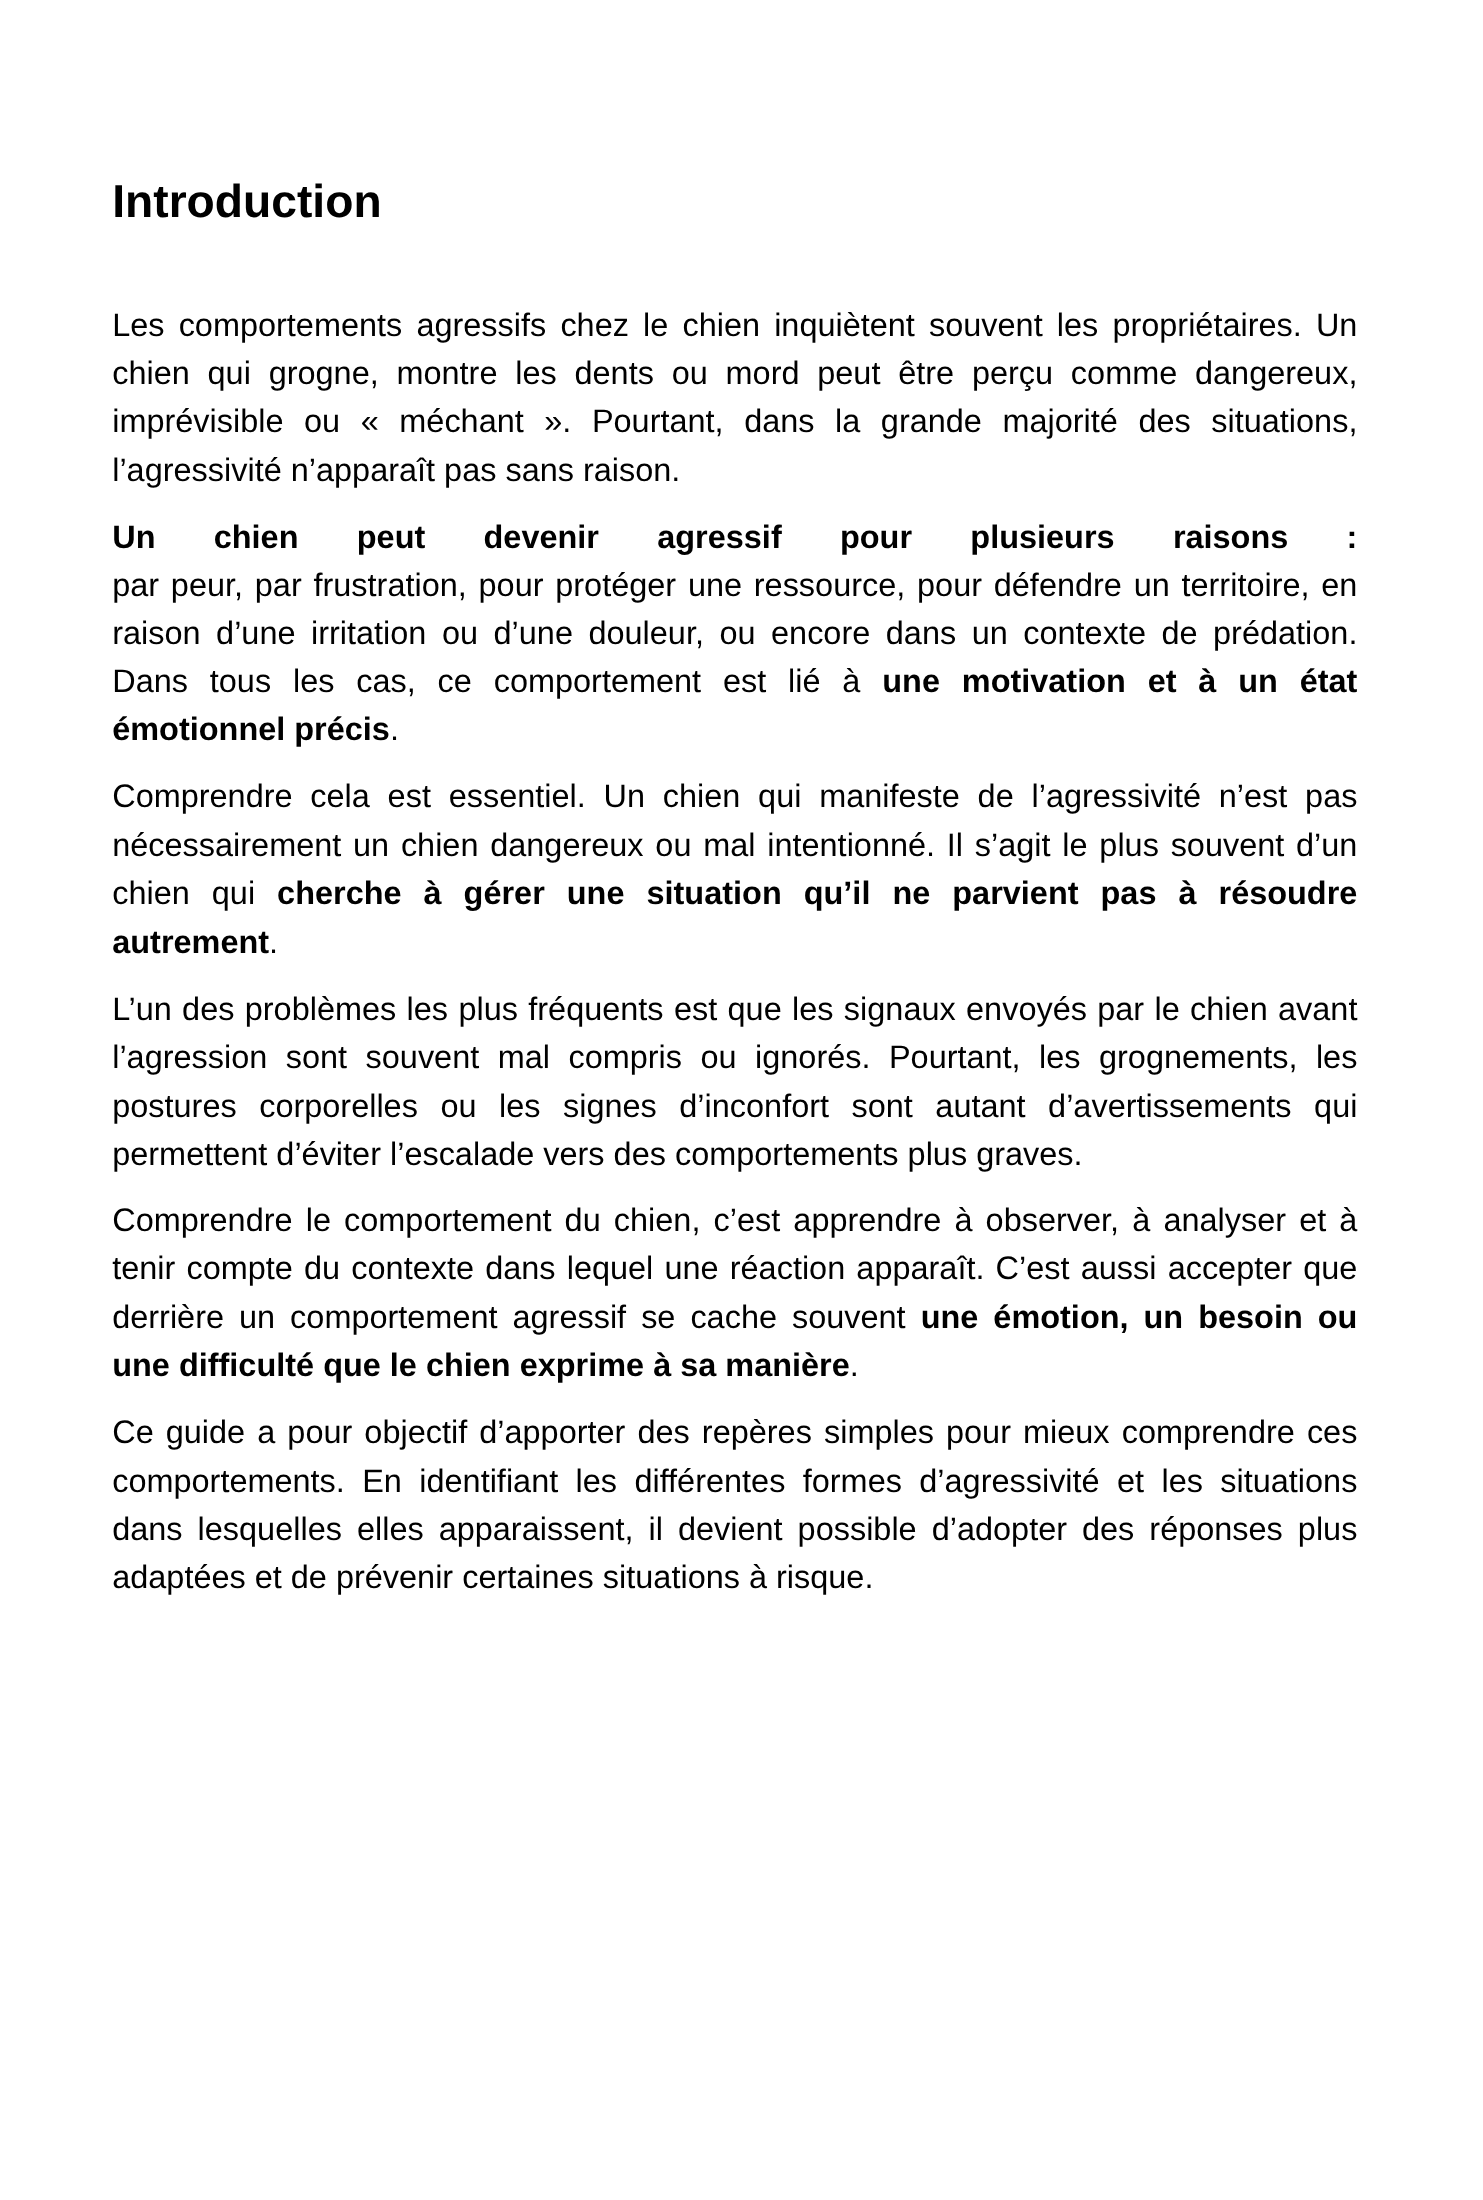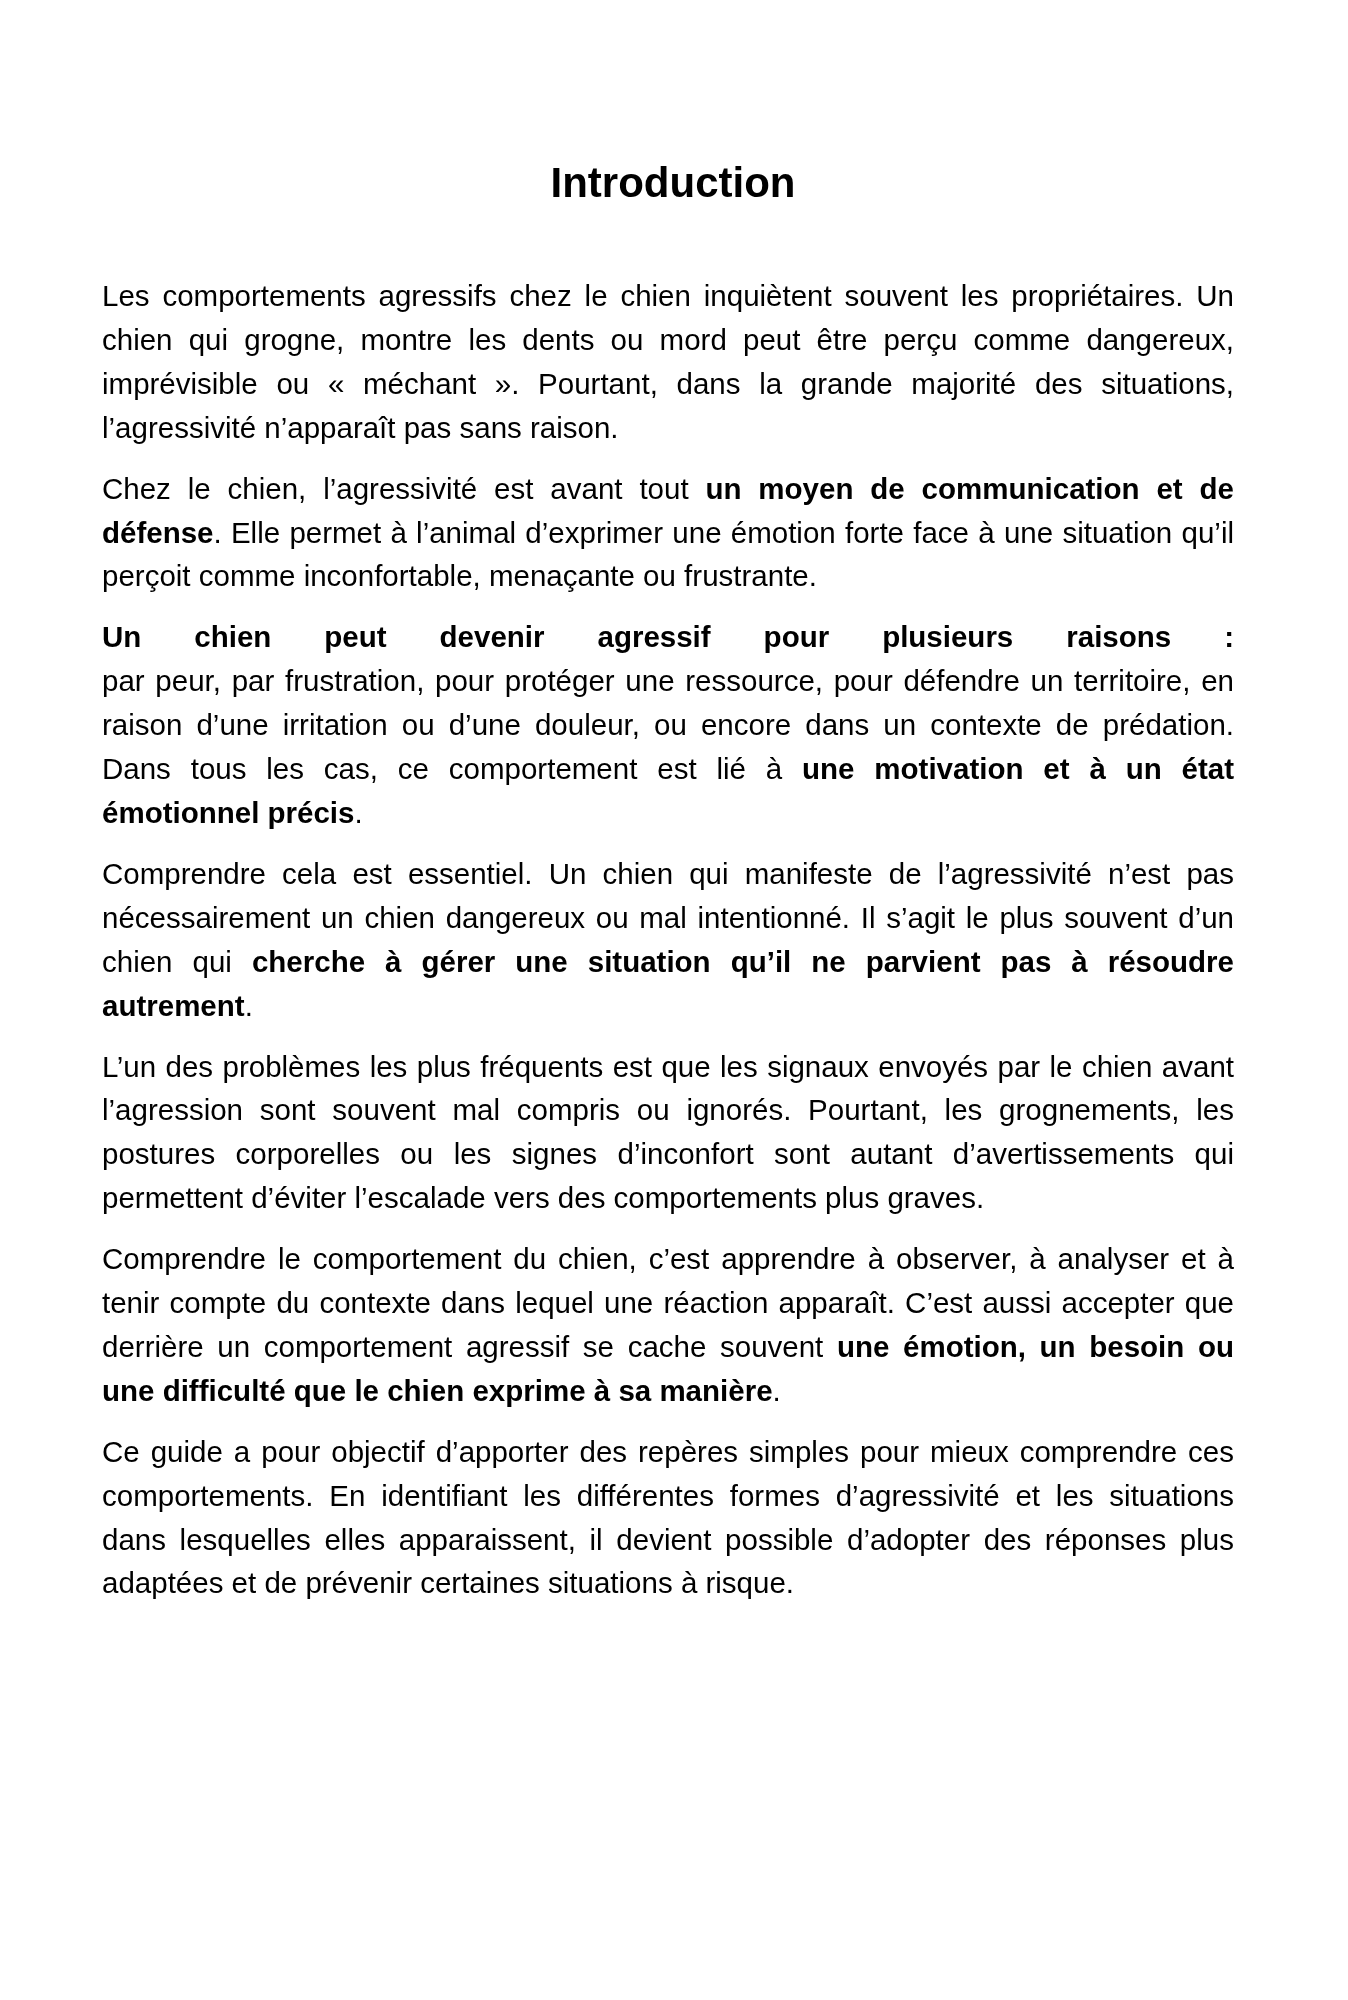--- a/index.html
+++ b/index.html
@@ -19,21 +19,21 @@
       position: absolute;
       left: 102px;
       top: 0;
       width: 1142px;
     }
     .title {
       position: absolute;
       left: 0;
       top: 157px;
       width: 1142px;
-      text-align: center;
+      text-align: left;
       font-weight: bold;
       font-size: 42px;
       line-height: 52px;
       margin: 0;
     }
     .body {
       position: absolute;
       left: 0;
       top: 274px;
       width: 1142px;
@@ -57,21 +57,20 @@
   </style>
 </head>
 <body>
 
 <div class="page">
   <h1 class="title">Introduction</h1>
 
   <div class="body">
     <p class="para"><span>Les comportements agressifs chez le chien inquiètent souvent les propriétaires. Un chien qui grogne, montre les dents ou mord peut être perçu comme dangereux, imprévisible ou « méchant ». Pourtant, dans la grande majorité des situations, l’agressivité n’apparaît pas sans raison.</span></p>
 
-    <p class="para"><span>Chez le chien, l’agressivité est avant tout </span><b>un moyen de communication et de défense</b><span>. Elle permet à l’animal d’exprimer une émotion forte face à une situation qu’il perçoit comme inconfortable, menaçante ou frustrante.</span></p>
 
     <p class="para"><span class="just-line">Un chien peut devenir agressif pour plusieurs raisons :</span><span>par peur, par frustration, pour protéger une ressource, pour défendre un territoire, en raison d’une irritation ou d’une douleur, ou encore dans un contexte de prédation. Dans tous les cas, ce comportement est lié à </span><b>une motivation et à un état émotionnel précis</b><span>.</span></p>
 
     <p class="para"><span>Comprendre cela est essentiel. Un chien qui manifeste de l’agressivité n’est pas nécessairement un chien dangereux ou mal intentionné. Il s’agit le plus souvent d’un chien qui </span><b>cherche à gérer une situation qu’il ne parvient pas à résoudre autrement</b><span>.</span></p>
 
     <p class="para"><span>L’un des problèmes les plus fréquents est que les signaux envoyés par le chien avant l’agression sont souvent mal compris ou ignorés. Pourtant, les grognements, les postures corporelles ou les signes d’inconfort sont autant d’avertissements qui permettent d’éviter l’escalade vers des comportements plus graves.</span></p>
 
     <p class="para"><span>Comprendre le comportement du chien, c’est apprendre à observer, à analyser et à tenir compte du contexte dans lequel une réaction apparaît. C’est aussi accepter que derrière un comportement agressif se cache souvent </span><b>une émotion, un besoin ou une difficulté que le chien exprime à sa manière</b><span>.</span></p>
 
     <p class="para"><span>Ce guide a pour objectif d’apporter des repères simples pour mieux comprendre ces comportements. En identifiant les différentes formes d’agressivité et les situations dans lesquelles elles apparaissent, il devient possible d’adopter des réponses plus adaptées et de prévenir certaines situations à risque.</span></p>

